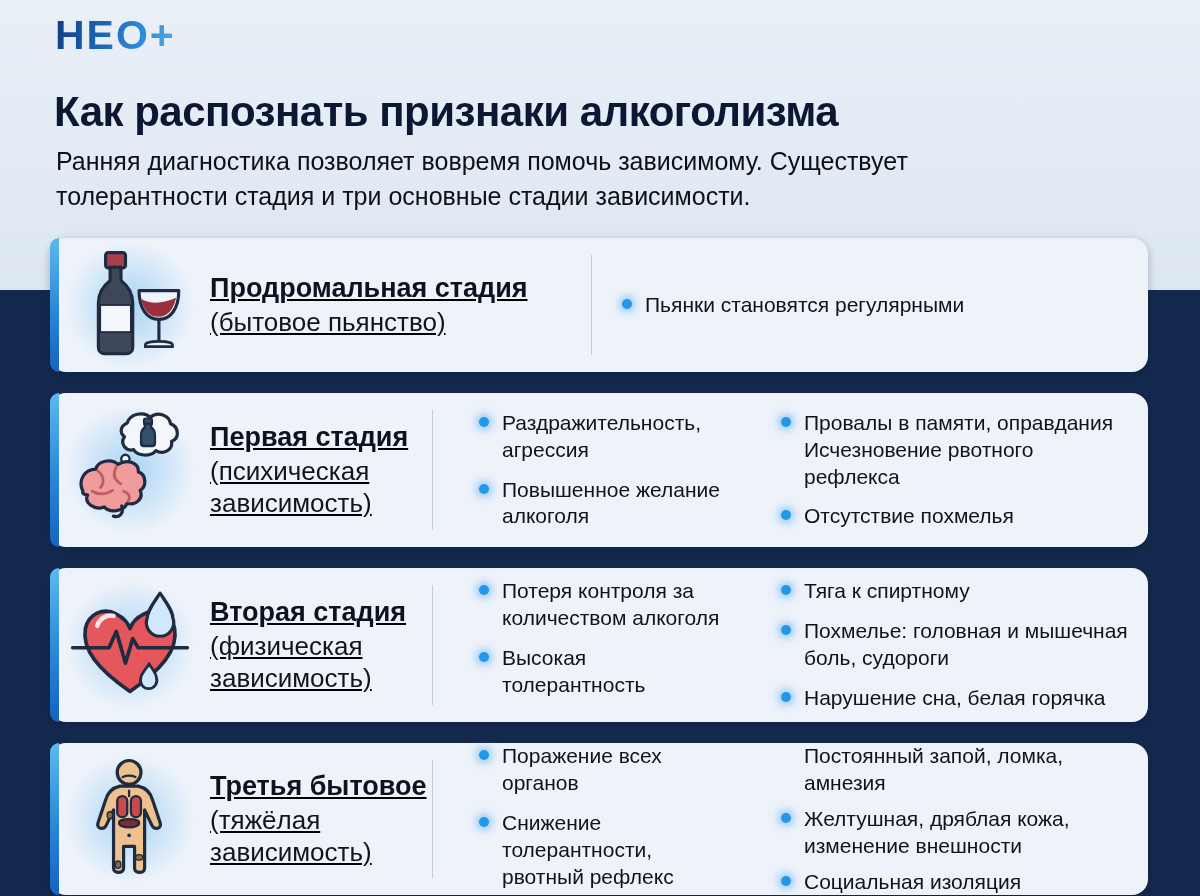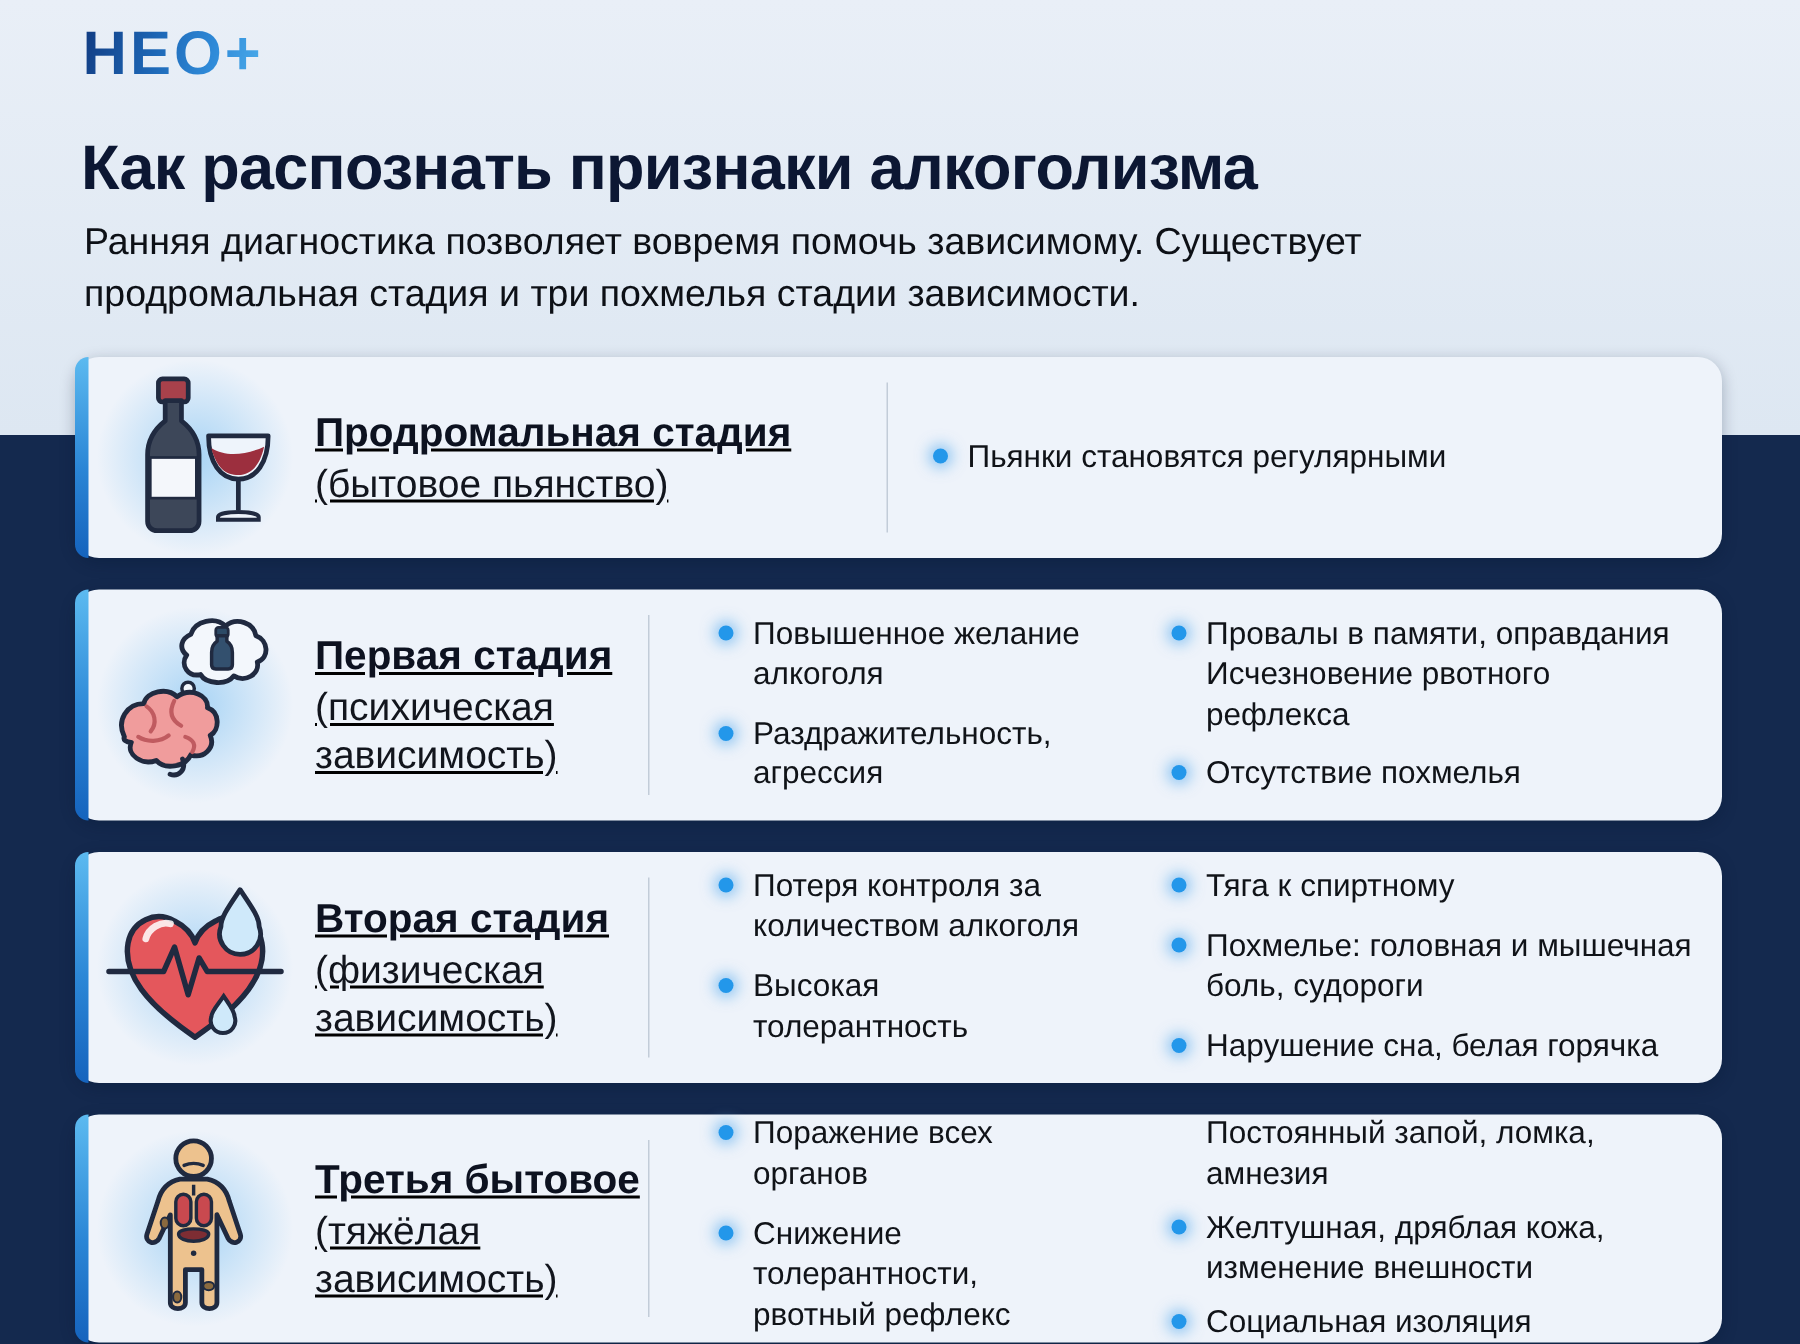--- a/index.html
+++ b/index.html
@@ -56,21 +56,21 @@
 </style>
 </head>
 <body>
 
 <div class="stage">
   <div class="bg-top"></div>
   <div class="bg-bottom"></div>
 
   <div class="logo">НЕО+</div>
   <h1 class="page-title" style="margin:0">Как распознать признаки алкоголизма</h1>
-  <p class="page-subtitle" style="margin:0">Ранняя диагностика позволяет вовремя помочь зависимому. Существует продромальная стадия и три похмелья стадии зависимости.</p>
+  <p class="page-subtitle" style="margin:0">Ранняя диагностика позволяет вовремя помочь зависимому. Существует толерантности стадия и три основные стадии зависимости.</p>
 
   <div class="cards" id="cards">
   <div class="card card-1 wide-title">
     <div class="accent"></div>
     <div class="icon-wrap">
           <svg width="118" height="112" viewBox="0 0 130 124">
   <rect x="38" y="4" width="22" height="17" rx="3" fill="#a8414b" stroke="#202a40" stroke-width="3.5"></rect>
   <path d="M43 20 L43 35 C34 42 30 50 30 60 L30 109 C30 113 33 116 37 116 L61 116 C65 116 68 113 68 109 L68 60 C68 50 64 42 55 35 L55 20 Z" fill="#3d4759" stroke="#202a40" stroke-width="3.5" stroke-linejoin="round"></path>
   <rect x="32" y="62" width="34" height="30" fill="#f4f7fb" stroke="#202a40" stroke-width="2"></rect>
   <path d="M75 46 L119 46 C119 66 110 78 97 78 C84 78 75 66 75 46 Z" fill="#eef4fb" stroke="#202a40" stroke-width="3.5" stroke-linejoin="round"></path>
@@ -113,27 +113,27 @@
         </div>
     <div class="title-block">
       <div class="stage-title">Первая стадия</div>
       <div class="stage-subtitle">(психическая зависимость)</div>
     </div>
     <div class="vdivider"></div>
     <div class="cols">
           <ul class="col">
             <li class="item">
               <span class="dot"></span>
+              <span class="txt">Раздражительность,
+агрессия</span>
+            </li>
+            <li class="item">
+              <span class="dot"></span>
               <span class="txt">Повышенное желание
 алкоголя</span>
-            </li>
-            <li class="item">
-              <span class="dot"></span>
-              <span class="txt">Раздражительность,
-агрессия</span>
             </li>
           </ul>
           <ul class="col">
             <li class="item">
               <span class="dot"></span>
               <span class="txt">Провалы в памяти, оправдания
 Исчезновение рвотного
 рефлекса</span>
             </li>
             <li class="item">

